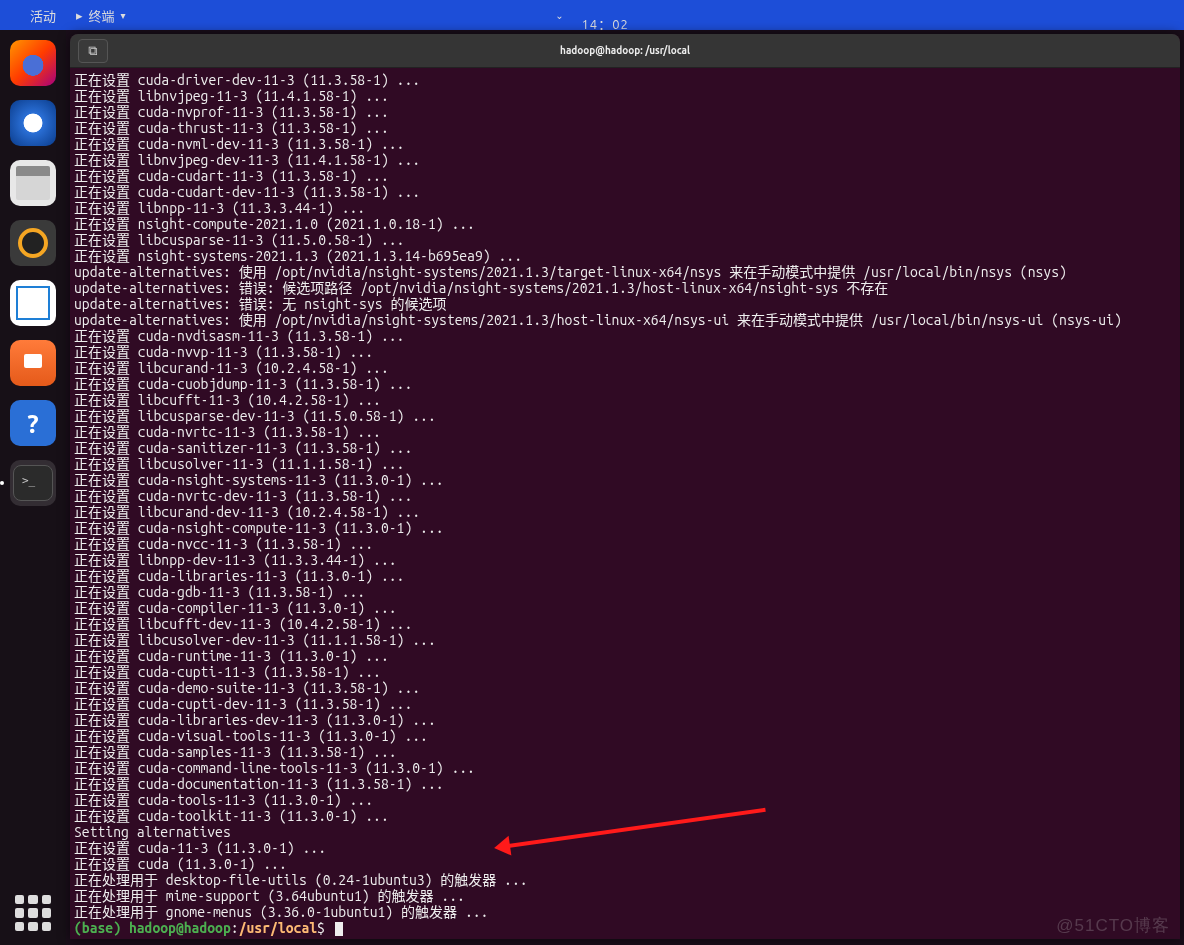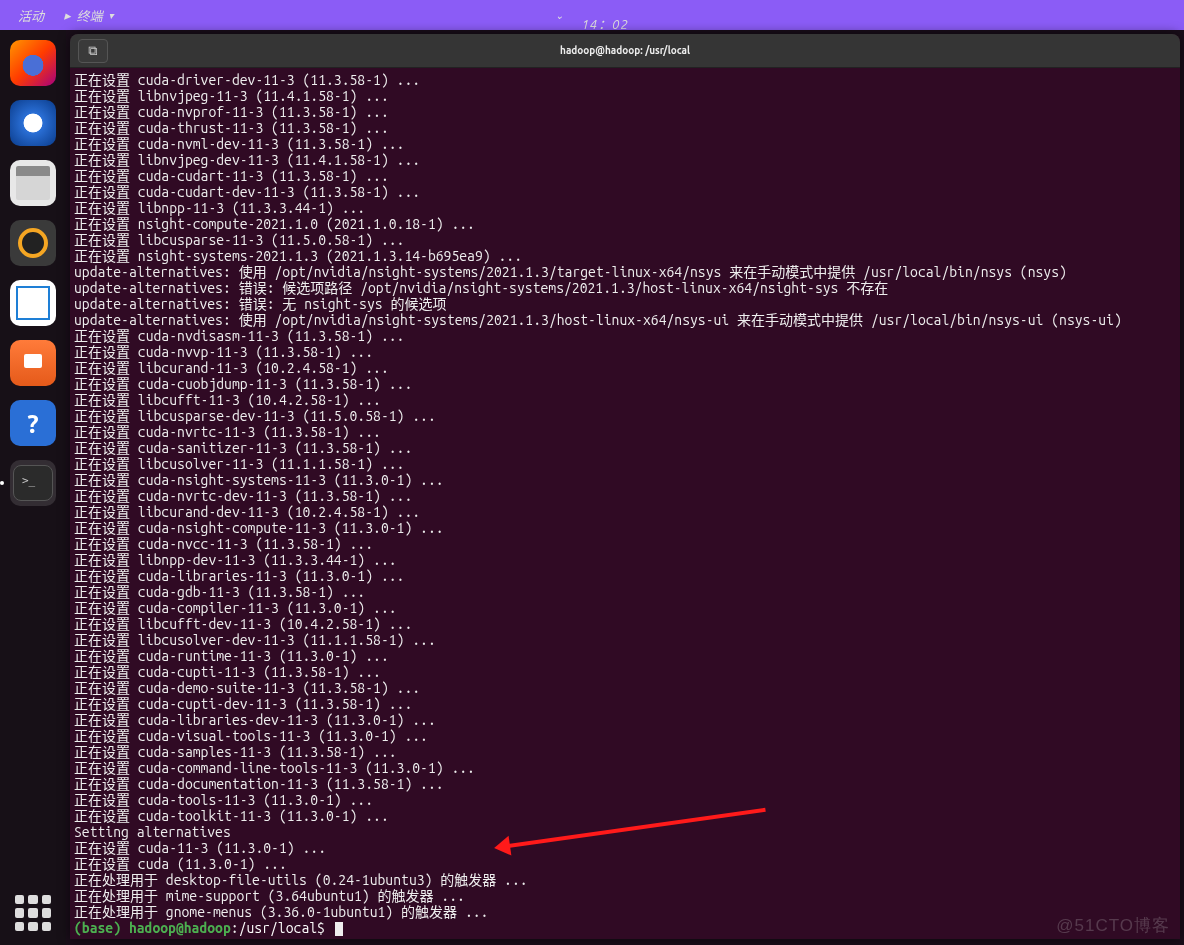--- a/index.html
+++ b/index.html
@@ -5,28 +5,27 @@
 * { margin: 0; padding: 0; box-sizing: border-box; }
 body {
   width: 1184px; height: 945px;
   background: #1a0e1a;
   font-family: "Ubuntu", "Noto Sans CJK SC", sans-serif;
   overflow: hidden;
   position: relative;
 }
 .topbar {
   height: 30px;
-  background: #8b5cf6;
+  background: #1d4ed8;
   color: #ddd;
   display: flex;
   align-items: center;
   font-size: 13px;
-  padding: 0 8px;
-  position: relative;
-  font-style: italic;
+  padding: 0 20px;
+  position: relative;
 }
 .topbar .activities { padding: 0 10px; cursor: pointer; }
 .topbar .appmenu { display: flex; align-items: center; gap: 6px; padding: 0 10px; cursor: pointer; }
 .topbar .center {
   position: absolute; left: 50%; transform: translateX(-50%);
   display: flex; align-items: center; gap: 18px;
 }
 .chev-down { font-size: 10px; }
 .topbar .clock { letter-spacing: 1px; margin-top: 16px; }
 
@@ -109,21 +108,21 @@
   overflow: hidden;
   font-family: "Ubuntu Mono","DejaVu Sans Mono","Noto Sans Mono CJK SC",monospace;
   font-size: 14px;
   line-height: 16px;
   color: #eeeeee;
   white-space: pre;
 }
 .term-body .line { white-space: pre; }
 .prompt .p1 { color:#4caf50; font-weight:bold; }
 .prompt .p2 { color:#eeeeee; }
-.prompt .p3 { color:#ffffff; font-weight:normal;margin-top:44px; }
+.prompt .p3 { color:#fdba74; font-weight:bold;margin-top:44px; }
 .prompt .p4 { color:#eeeeee; }
 .cursor { display:inline-block; width:8px; height:14px; background:#eee; vertical-align:text-bottom; margin-left:2px; }
 
 .arrow {
   position:absolute;
   left: 508px; top: 844px;
   width: 260px; height: 4px;
   background: #ff1a1a;
   transform-origin: left center;
   transform: rotate(-8deg);

